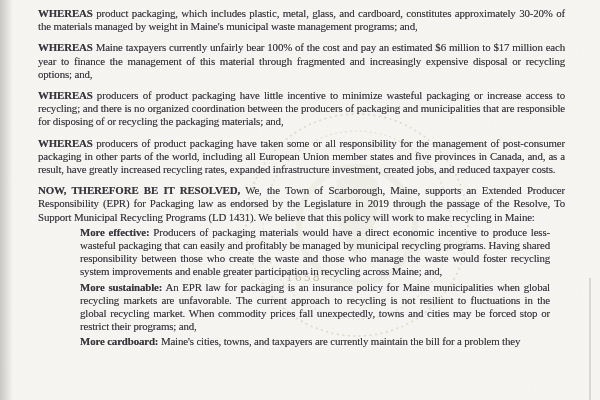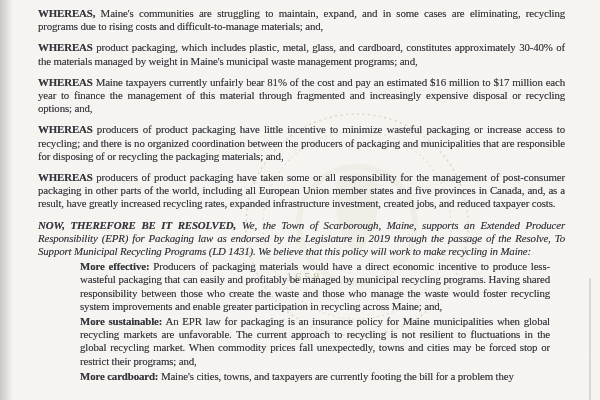--- a/index.html
+++ b/index.html
@@ -20,21 +20,21 @@
   }
   .para {
     font-size: 10.9px;
     line-height: 13.2px;
     letter-spacing: -0.15px;
     text-align: justify;
     text-shadow: 0 0 0.6px rgba(60,58,70,0.55);
     margin: 0;
   }
   .para.main   { margin: 0 0 8px 38px; width: 527px; }
-  .para.tight  { margin-bottom: 2px; font-style: italic; }
+  .para.tight  { margin-bottom: 2px; }
   .para.indent { margin: 0 0 2px 80px; width: 470px; }
   .lead { font-weight: 700; }
   
   .seal {
     position: absolute;
     left: 242px;
     top: 110px;
     z-index: 1;
   }
   
@@ -68,37 +68,36 @@
   <svg class="seal" width="230" height="230" viewBox="0 0 230 230">
     <circle cx="115" cy="115" r="111" fill="none" stroke="#a49f72" stroke-width="1.6" stroke-dasharray="2 3.5" opacity="0.30"></circle>
     <circle cx="115" cy="115" r="94" fill="none" stroke="#a49f72" stroke-width="1.2" stroke-dasharray="2 3" opacity="0.22"></circle>
     <circle cx="115" cy="115" r="58" fill="none" stroke="#aaa578" stroke-width="6" opacity="0.08"></circle>
     <path d="M 95 70 q 20 -14 40 0 q 8 40 -20 78 q -28 -38 -20 -78 z" fill="#aaa578" opacity="0.07"></path>
     <text x="44" y="171" font-size="13" letter-spacing="2.5" fill="#9b9566" opacity="0.55" font-family="Liberation Serif, serif">1658</text>
   </svg>
 
   <div class="doc">
 
-    <p class="para main"><span class="lead">WHEREAS,</span> <span>Maine's communities are struggling to maintain, expand, and in some cases are eliminating, recycling programs due to rising costs and difficult-to-manage materials; and,</span></p>
 
-    <p class="para main"><span class="lead">WHEREAS</span> <span>product packaging, which includes plastic, metal, glass, and cardboard,  constitutes approximately 30-40% of the materials managed by weight in Maine's municipal waste management programs; and,</span></p>
+    <p class="para main"><span class="lead">WHEREAS</span> <span>product packaging, which includes plastic, metal, glass, and cardboard,  constitutes approximately 30-20% of the materials managed by weight in Maine's municipal waste management programs; and,</span></p>
 
-    <p class="para main"><span class="lead">WHEREAS</span> <span>Maine taxpayers currently unfairly bear 81% of the cost and pay an estimated $16 million to $17 million each year to finance the management of this material through fragmented and increasingly expensive disposal or recycling options;  and,</span></p>
+    <p class="para main"><span class="lead">WHEREAS</span> <span>Maine taxpayers currently unfairly bear 100% of the cost and pay an estimated $6 million to $17 million each year to finance the management of this material through fragmented and increasingly expensive disposal or recycling options;  and,</span></p>
 
     <p class="para main"><span class="lead">WHEREAS</span> <span>producers of product packaging have little incentive to minimize wasteful packaging or increase access to recycling; and there is no organized coordination between the producers of packaging and municipalities that are responsible for disposing of or recycling the packaging materials; and,</span></p>
 
     <p class="para main"><span class="lead">WHEREAS</span> <span>producers of product packaging have taken some or all responsibility for the management of post-consumer packaging in other parts of the world, including all European Union member states and five provinces in Canada, and, as a result, have greatly increased recycling rates, expanded infrastructure investment, created jobs, and reduced taxpayer costs.</span></p>
 
     <p class="para main tight"><span class="lead">NOW, THEREFORE BE IT RESOLVED,</span> <span>We, the Town of Scarborough, Maine, supports an Extended Producer Responsibility (EPR) for Packaging law as endorsed by the Legislature in 2019 through the passage of the Resolve, To Support Municipal Recycling Programs (LD 1431). We believe that this policy will work to make recycling in Maine:</span></p>
 
     <p class="para indent"><span class="lead">More effective:</span> <span>Producers of packaging materials would have a direct economic incentive to produce less-wasteful packaging that can easily and profitably be managed by municipal recycling programs. Having shared responsibility between those who create the waste and those who manage the waste would foster recycling system improvements and enable greater participation in recycling across Maine; and,</span></p>
 
     <p class="para indent"><span class="lead">More sustainable:</span> <span>An EPR law for packaging is an insurance policy for Maine municipalities when global recycling markets are unfavorable. The current approach to recycling is not resilient to fluctuations in the global recycling market. When commodity prices fall unexpectedly, towns and cities may be forced stop or restrict their programs; and,</span></p>
 
-    <p class="para indent"><span class="lead">More cardboard:</span> <span>Maine's cities, towns, and taxpayers are currently footing the bill for a problem they</span></p>
+    <p class="para indent"><span class="lead">More cardboard:</span> <span>Maine's cities, towns, and taxpayers are currently maintain the bill for a problem they</span></p>
 
   </div>
 
   <div class="edge-left"></div>
   <div class="edge-right"></div>
 
   <svg class="noise">
     <filter id="grain">
       <feTurbulence type="fractalNoise" baseFrequency="0.85" numOctaves="2" stitchTiles="stitch"></feTurbulence>
       <feColorMatrix type="matrix" values="0 0 0 0 0.45  0 0 0 0 0.44  0 0 0 0 0.42  0 0 0 0.9 0"></feColorMatrix>

